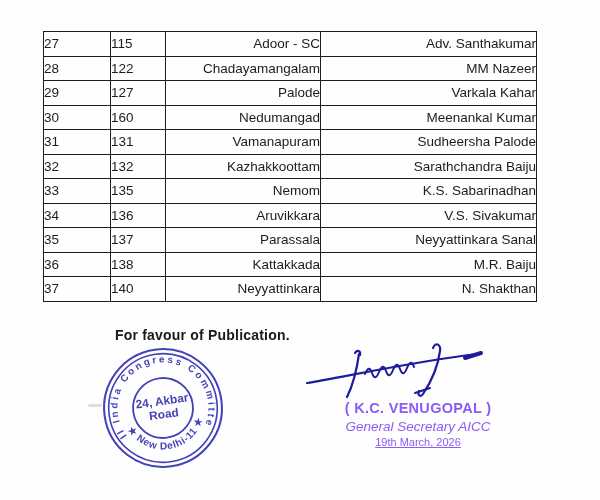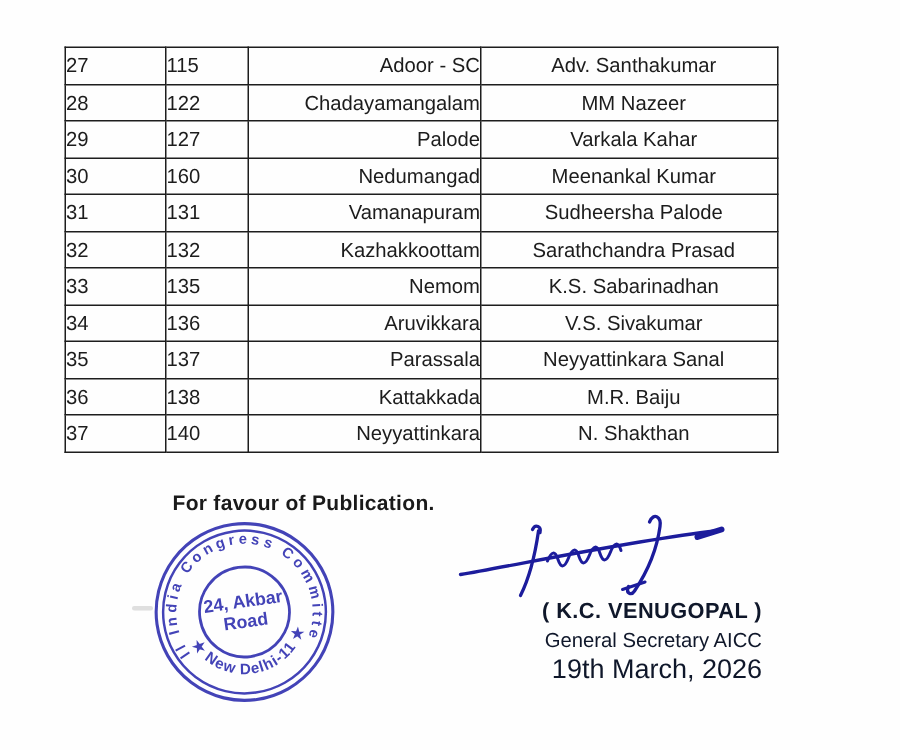--- a/index.html
+++ b/index.html
@@ -11,21 +11,21 @@
     position:absolute; left:43px; top:31px; width:469px;
     border-collapse:collapse; table-layout:fixed;
   }
   .candidate-table td {
     border:1.7px solid #1d1d1d; height:23.5px;
     font-size:13.5px; color:#1c1c1c; padding:0; overflow:hidden; white-space:nowrap;
   }
   .candidate-table td.c0 { width:66px;  }
   .candidate-table td.c1 { width:54px;  text-align:left; }
   .candidate-table td.c2 { width:148px; text-align:right; padding-left:6px; }
-  .candidate-table td.c3 { width:191px; text-align:center; padding-left:6px; }
+  .candidate-table td.c3 { width:191px; text-align:right; padding-left:24px; }
   .pub-note {
     position:absolute; left:115px; top:327px;
     font-size:14px; font-weight:bold; color:#1a1a1a; letter-spacing:0.2px;text-align:right;
   }
   .stamp {
     position:absolute; left:101px; top:346px; width:124px; height:124px;
     transform:rotate(-8deg); opacity:0.92;
   }
   .stamp svg { width:100%; height:100%; }
   .stamp circle { fill:none; stroke:var(--stamp-ink); }
@@ -36,24 +36,24 @@
   .stamp-arc-bottom {
     font-family:"Liberation Sans", sans-serif; font-size:9.8px; font-weight:bold;
     fill:var(--stamp-ink); letter-spacing:0.6px;
   }
   .stamp-center {
     font-family:"Liberation Sans", sans-serif; font-size:11.5px; font-weight:bold;
     fill:var(--stamp-ink); text-anchor:middle;
   }
   .signature { position:absolute; left:303px; top:341px; width:188px; height:64px; }
   .signature path { fill:none; stroke:var(--sig-ink); stroke-linecap:round; stroke-linejoin:round; }
-  .sign-block { position:absolute; left:328px; top:400px; width:180px; text-align:right; color:#0f172a; }
+  .sign-block { position:absolute; left:328px; top:400px; width:180px; text-align:center; color:#8b5cf6; }
   .sig-name  { font-size:14.5px; font-weight:bold; letter-spacing:0.3px; }
-  .sig-title { font-size:13.5px; margin-top:3px; }
-  .sig-date  { font-size:18px; margin-top:2px; }
+  .sig-title { font-size:13.5px; margin-top:3px;font-style:italic; }
+  .sig-date  { font-size:11px; margin-top:2px;text-decoration:underline; }
   .artifact { position:absolute; left:88px; top:404px; width:14px; height:3px; background:#c9c9c9; border-radius:2px; opacity:0.6; }
 </style>
 </head>
 <body>
 
 <div class="page">
 
   <table class="candidate-table">
     <tbody>
         <tr>
@@ -83,21 +83,21 @@
         <tr>
           <td class="c0">31</td>
           <td class="c1">131</td>
           <td class="c2">Vamanapuram</td>
           <td class="c3">Sudheersha Palode</td>
         </tr>
         <tr>
           <td class="c0">32</td>
           <td class="c1">132</td>
           <td class="c2">Kazhakkoottam</td>
-          <td class="c3">Sarathchandra Prasad</td>
+          <td class="c3">Sarathchandra Baiju</td>
         </tr>
         <tr>
           <td class="c0">33</td>
           <td class="c1">135</td>
           <td class="c2">Nemom</td>
           <td class="c3">K.S. Sabarinadhan</td>
         </tr>
         <tr>
           <td class="c0">34</td>
           <td class="c1">136</td>

